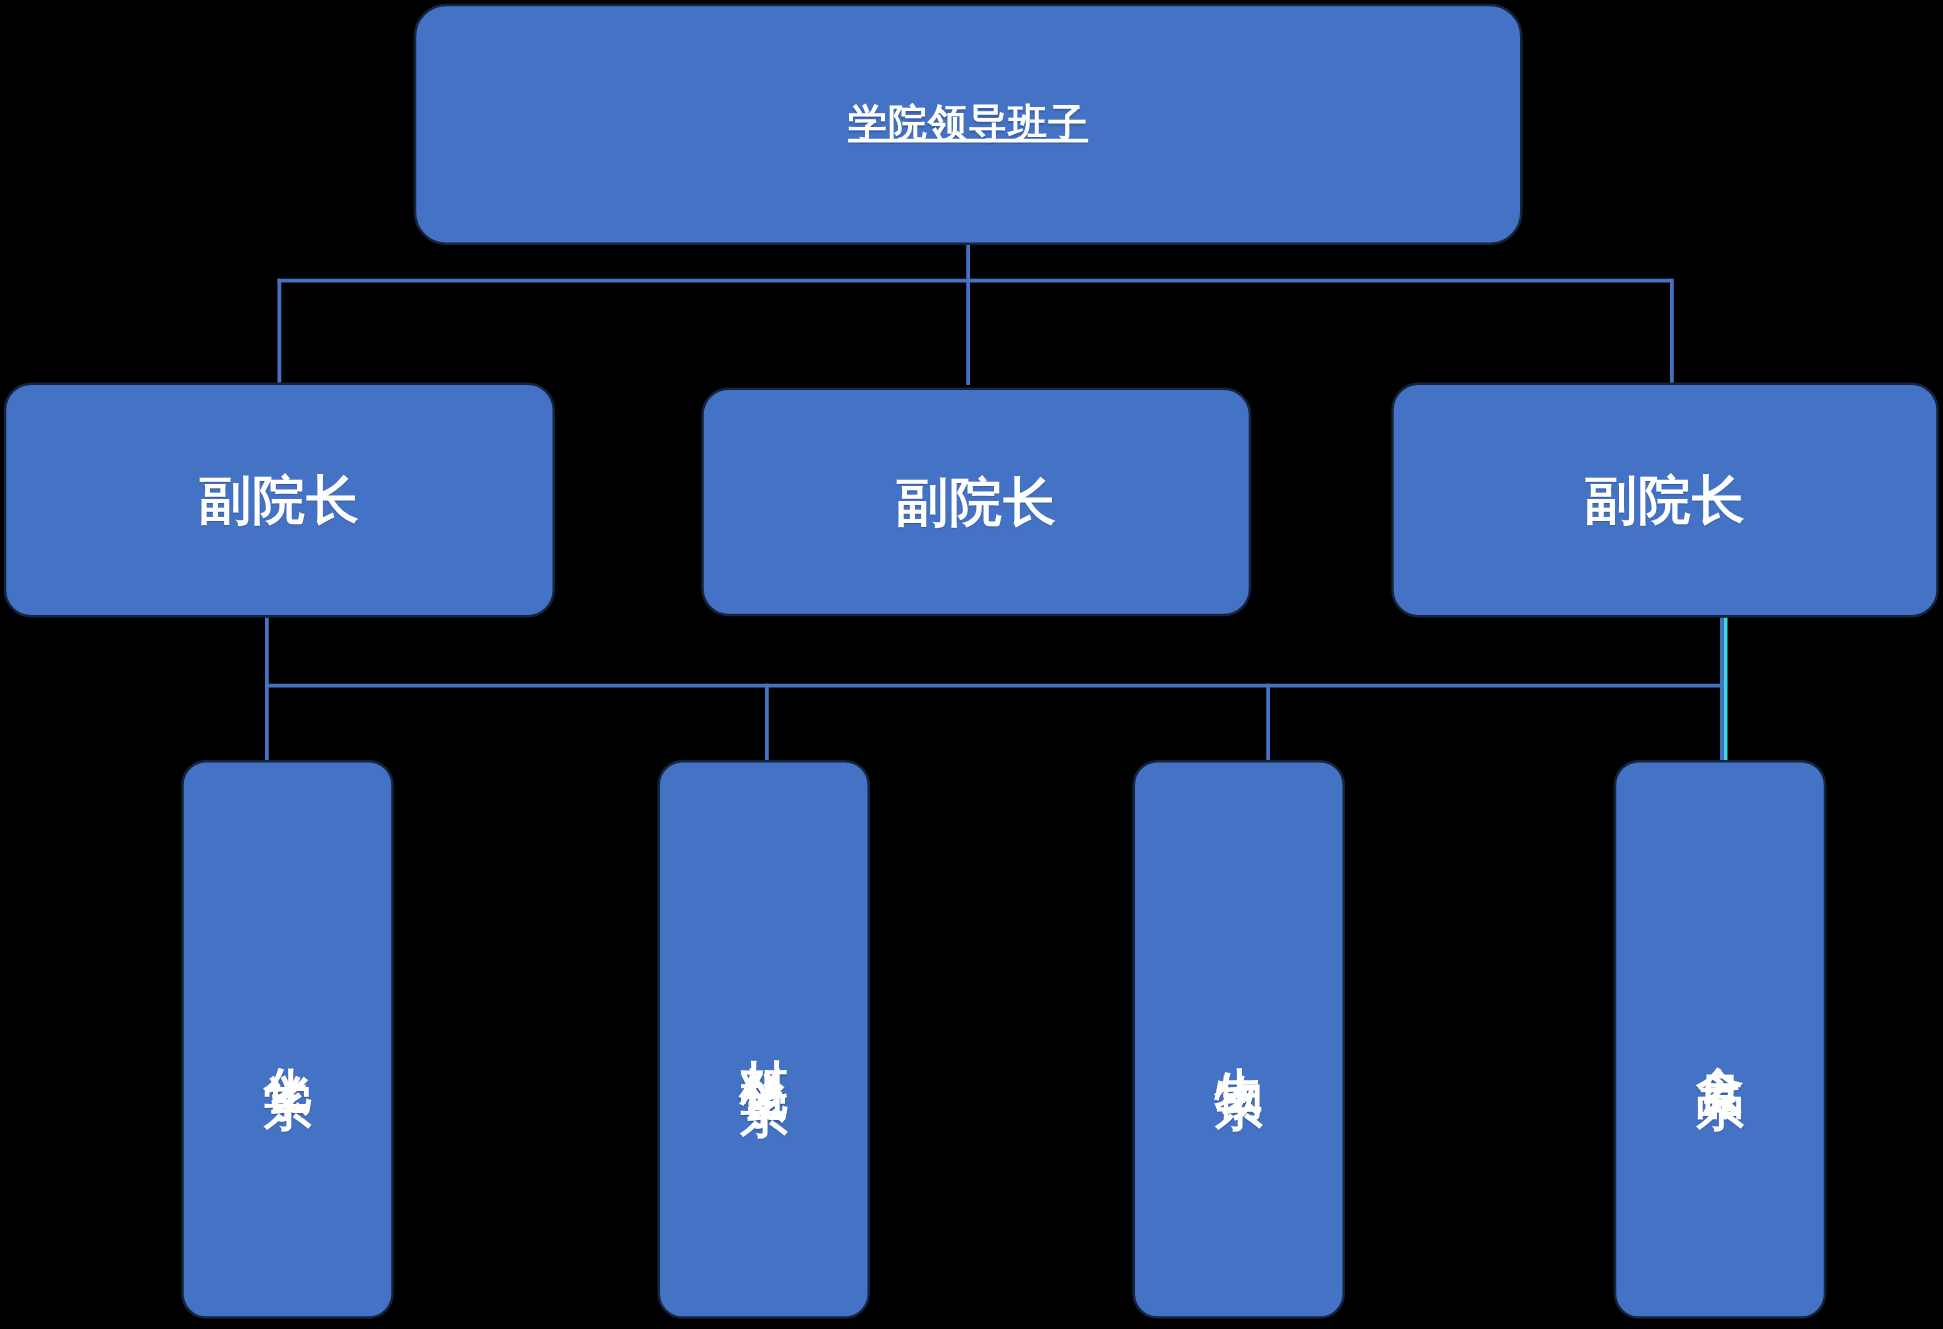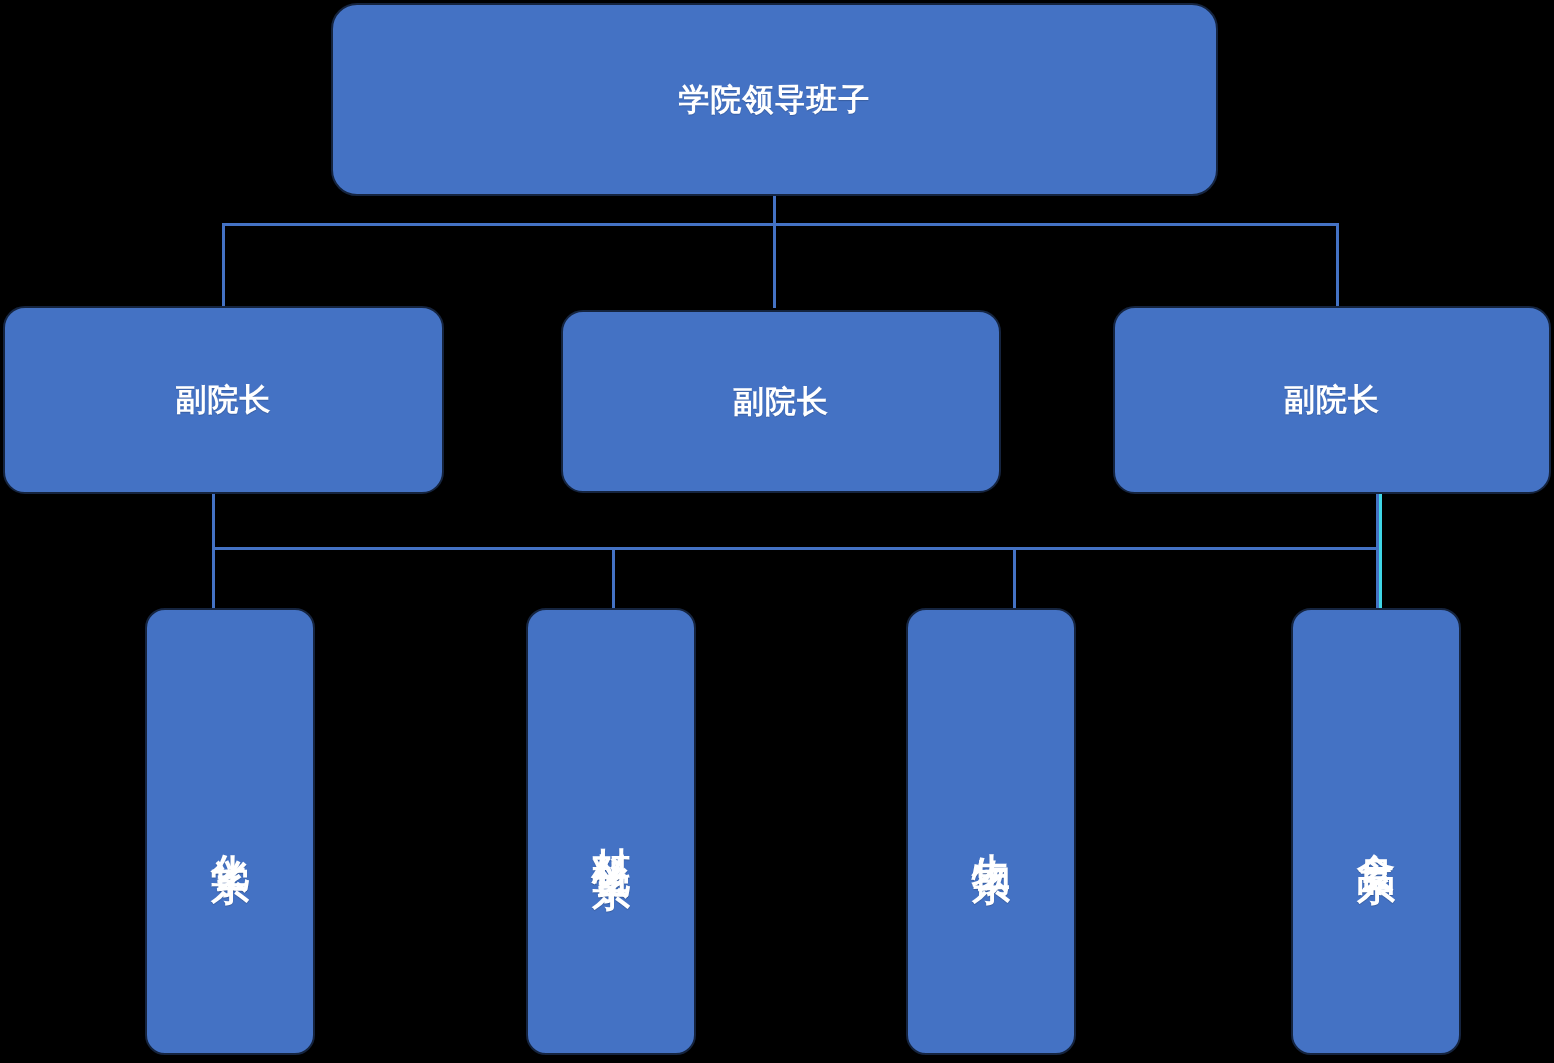--- a/index.html
+++ b/index.html
@@ -33,25 +33,25 @@
   }
   .node .label {
     display: block;
     font-weight: 700;
     line-height: 1.22;
     color: #FFFFFF;
     text-shadow: 0 1px 1px rgba(0,0,0,0.18);
   }
 
   
-  .node--root { border-radius: 26px; }
+  .node--root { border-radius: 26px; text-decoration: underline; }
   .node--root .label { font-size: 31px; }
 
   
-  .node--l2 .label { font-size: 31px; }
+  .node--l2 .label { font-size: 42px; }
 
   
   .node--l3 { border-radius: 20px; }
   .node--l3 .label {
     writing-mode: vertical-rl;
     text-orientation: upright;
     font-size: 38px;
     letter-spacing: 6px;
     line-height: 1;
   }

